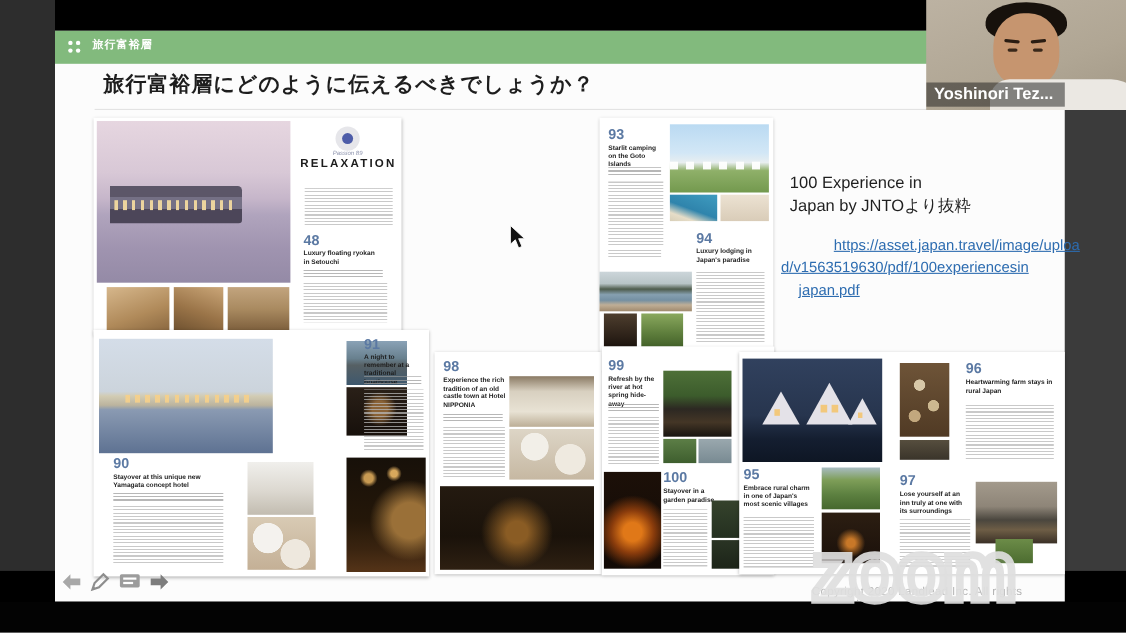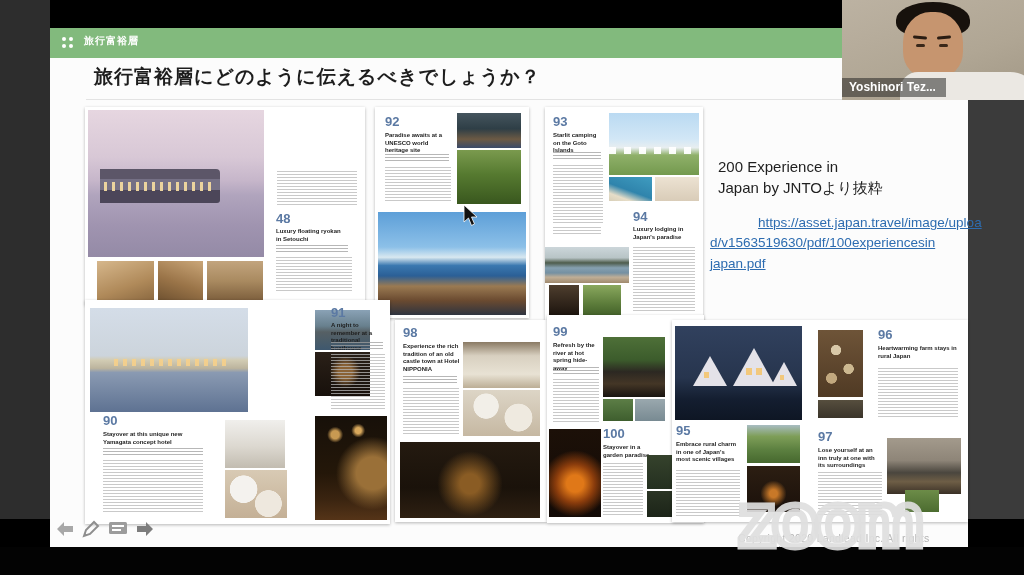--- a/index.html
+++ b/index.html
@@ -87,21 +87,21 @@
   .watermark{left:738px;top:482px;font-size:76px;font-weight:bold;letter-spacing:-4px;
     color:rgba(255,255,255,0.12);-webkit-text-stroke:7px rgba(222,222,222,0.92);
     z-index:40;line-height:1;pointer-events:none;}
   
   .webcam{left:842px;top:0;width:182px;height:100px;background:linear-gradient(160deg,#bcb2a2 0%,#b0a694 60%,#a29886 100%);z-index:50;overflow:hidden;}
   .hair{position:absolute;left:54px;top:2px;width:74px;height:36px;background:#17110c;border-radius:50% 50% 42% 42%;}
   .face{position:absolute;left:61px;top:12px;width:60px;height:66px;background:#c6956f;border-radius:46% 46% 40% 40%;}
   .brow{position:absolute;width:14px;height:3px;background:#2a1c12;border-radius:2px;}
   .eye{position:absolute;width:9px;height:2.5px;background:#3a281a;border-radius:2px;}
   .shirt{position:absolute;left:58px;top:72px;width:140px;height:40px;background:#ebe8e3;border-radius:18px 30px 0 0;}
-  .name-tag{position:absolute;left:0;bottom:3px;background:rgba(25,25,25,0.5);color:#fff;font-size:12px;font-weight:bold;padding:2px 10px 3px 7px;}
+  .name-tag{position:absolute;left:0;bottom:3px;background:rgba(25,25,25,0.5);color:#fff;font-size:15px;font-weight:bold;padding:2px 10px 3px 7px;}
   
   .cursor{left:463px;top:204px;z-index:60;}
 </style>
 </head>
 <body>
 
 <div class="abs left-strip"></div>
 <div class="abs right-strip"></div>
 <div class="abs bottom-bar"></div>
 
@@ -121,62 +121,60 @@
   <div class="abs title-rule"></div>
 
   <div class="abs page" style="left:35px;top:79px;width:280px;height:198px;">
     <div class="ph p-ship" style="left:3px;top:3px;width:176px;height:147px;">
       <span class="ship-hull"></span>
       <span class="ship-win"></span>
     </div>
     <div class="ph p-int1" style="left:12px;top:154px;width:57px;height:40px;"></div>
     <div class="ph p-int2" style="left:73px;top:154px;width:45px;height:40px;"></div>
     <div class="ph p-int3" style="left:122px;top:154px;width:56px;height:40px;"></div>
+    <div class="abs" style="left:188px;top:8px;width:86px;">
+      <div class="logo-circle">
+          <em></em>
+        </div>
+      <div class="passion">Passion 89</div>
+      <div class="headline">RELAXATION</div>
+    </div>
     <i class="tl" style="left:192px;top:64px;width:80px;height:34px;"></i>
     <span class="abs num" style="left:191px;top:105px;">48</span>
     <span class="abs atitle" style="left:191px;top:121px;width:70px;">Luxury floating ryokan in Setouchi</span>
     <i class="tl gray" style="left:191px;top:138px;width:72px;height:8px;"></i>
     <i class="tl" style="left:191px;top:150px;width:76px;height:36px;"></i>
   </div>
 
-  <div class="abs page" style="left:325px;top:79px;width:154px;height:211px;">
-    <span class="abs num" style="left:10px;top:8px;">92</span>
-    <span class="abs atitle" style="left:10px;top:25px;width:68px;">Paradise awaits at a UNESCO world heritage site</span>
-    <i class="tl gray" style="left:10px;top:47px;width:64px;height:8px;"></i>
-    <i class="tl" style="left:10px;top:60px;width:66px;height:36px;"></i>
-    <div class="ph p-room92" style="left:82px;top:6px;width:64px;height:35px;"></div>
-    <div class="ph p-moss" style="left:82px;top:43px;width:64px;height:54px;"></div>
-    <div class="ph p-beach" style="left:3px;top:105px;width:148px;height:103px;"></div>
-  </div>
 
   <div class="abs page" style="left:495px;top:79px;width:158px;height:230px;">
     <span class="abs num" style="left:8px;top:8px;">93</span>
     <span class="abs atitle" style="left:8px;top:25px;width:50px;">Starlit camping on the Goto Islands</span>
     <i class="tl gray" style="left:8px;top:45px;width:48px;height:8px;"></i>
     <i class="tl" style="left:8px;top:58px;width:50px;height:58px;"></i>
     <div class="ph p-tents" style="left:64px;top:6px;width:90px;height:62px;"></div>
     <div class="ph p-cove" style="left:64px;top:70px;width:43px;height:24px;"></div>
     <div class="ph p-close" style="left:110px;top:70px;width:44px;height:24px;"></div>
     <i class="tl" style="left:8px;top:120px;width:48px;height:8px;"></i>
     <span class="abs num" style="left:88px;top:103px;">94</span>
     <span class="abs atitle" style="left:88px;top:119px;width:62px;">Luxury lodging in Japan's paradise</span>
     <i class="tl" style="left:88px;top:140px;width:62px;height:64px;"></i>
     <div class="ph p-pool" style="left:0px;top:140px;width:84px;height:36px;"></div>
     <div class="ph p-darklounge" style="left:4px;top:178px;width:30px;height:30px;"></div>
     <div class="ph p-aerial" style="left:38px;top:178px;width:38px;height:30px;"></div>
   </div>
 
   <div class="abs source-note" style="left:668px;top:128px;width:230px;">
-    <div>200 Experience in</div>
+    <div>100 Experience in</div>
     <div>Japan by JNTOより抜粋</div>
   </div>
   <a class="abs pdf-link" style="left:660px;top:185px;width:250px;">
     <span style="display:block;padding-left:48px;">https://asset.japan.travel/image/uploa</span>
     <span style="display:block;">d/v1563519630/pdf/100experiencesin</span>
-    <span style="display:block;">japan.pdf</span>
+    <span style="display:block;margin-left:16px;">japan.pdf</span>
   </a>
 
   <div class="abs page" style="left:35px;top:272px;width:305px;height:224px;">
     <div class="ph p-reflect" style="left:5px;top:8px;width:158px;height:104px;"></div>
     <span class="abs num" style="left:18px;top:114px;">90</span>
     <span class="abs atitle" style="left:18px;top:131px;width:108px;">Stayover at this unique new Yamagata concept hotel</span>
     <i class="tl gray" style="left:18px;top:148px;width:100px;height:8px;"></i>
     <i class="tl" style="left:18px;top:160px;width:100px;height:52px;"></i>
     <div class="ph p-room90" style="left:140px;top:120px;width:60px;height:48px;"></div>
     <div class="ph p-food90" style="left:140px;top:170px;width:62px;height:48px;"></div>

